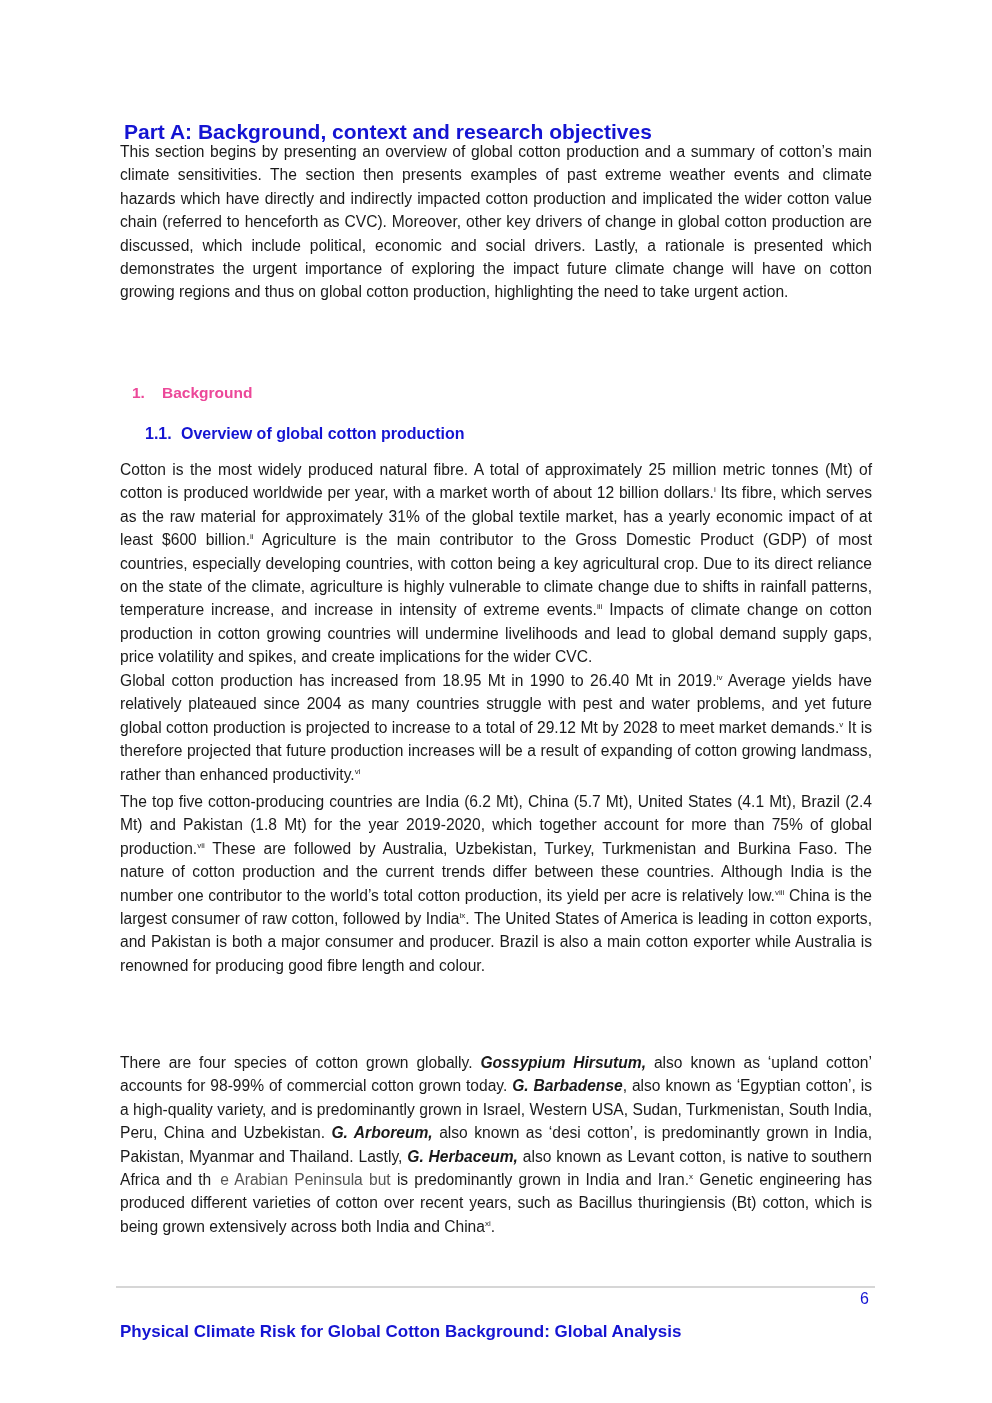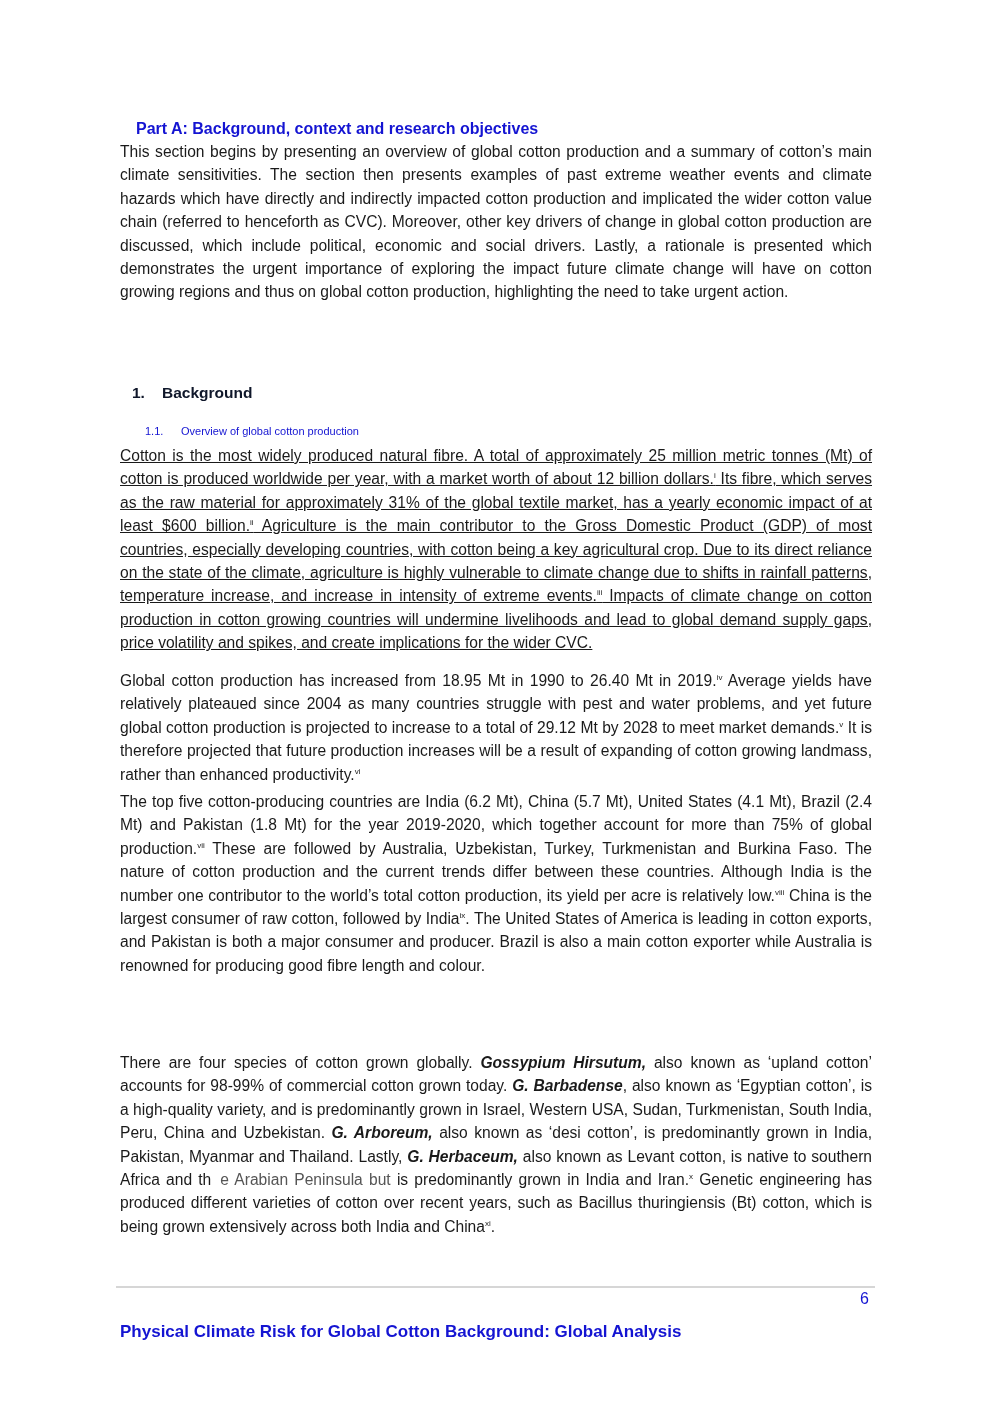--- a/index.html
+++ b/index.html
@@ -1,25 +1,25 @@
 <!DOCTYPE html>
 <html><head>
 <meta charset="utf-8">
 <style>
   html, body { margin: 0; padding: 0; background: #ffffff; }
   body { width: 992px; height: 1403px; position: relative; font-family: "Liberation Sans", sans-serif; color: #1a1a1a; }
   .page { position: absolute; left: 120px; top: 0; width: 752px; }
-  .h-part { position: absolute; top: 120px; left: 16px; font-size: 16px; font-weight: bold; color: #1414d2; white-space: nowrap; }
+  .h-part { position: absolute; top: 120px; left: 4px; font-size: 21px; font-weight: bold; color: #1414d2; white-space: nowrap; }
   .para { position: absolute; left: 0; width: 752px; font-size: 15.6px; line-height: 23.4px; text-align: justify; margin: 0; }
   .p-intro { top: 140px; }
-  .h1 { position: absolute; top: 384px; left: 12px; font-size: 15.5px; font-weight: bold; color: #0f172a; white-space: nowrap; }
+  .h1 { position: absolute; top: 384px; left: 12px; font-size: 15.5px; font-weight: bold; color: #ec4899; white-space: nowrap; }
   .h1 .num { display: inline-block; width: 30px; }
-  .h2 { position: absolute; top: 425px; left: 25px; font-size: 11px; font-weight: normal; color: #1414d2; white-space: nowrap; }
+  .h2 { position: absolute; top: 425px; left: 25px; font-size: 16px; font-weight: bold; color: #1414d2; white-space: nowrap; }
   .h2 .num { display: inline-block; width: 36px; }
-  .p1 { top: 444px; text-decoration: underline; }
+  .p1 { top: 458px; }
   .p2 { top: 669px; }
   .p3 { top: 790px; }
   .p4 { top: 1051px; }
   sup { font-size: 8px; vertical-align: 6px; line-height: 0; }
   i { font-style: italic; font-weight: bold; }
   .gray { color: #555555; margin-left: 9px; }
   .footer-rule { position: absolute; left: 116px; top: 1286px; width: 759px; height: 2px; background: #d6d6d6; }
   .page-num { position: absolute; left: 860px; top: 1290px; font-size: 16px; color: #1414d2; }
   .footer-title { position: absolute; left: 120px; top: 1322px; font-size: 17px; font-weight: bold; color: #1414d2; white-space: nowrap; }
 </style>

